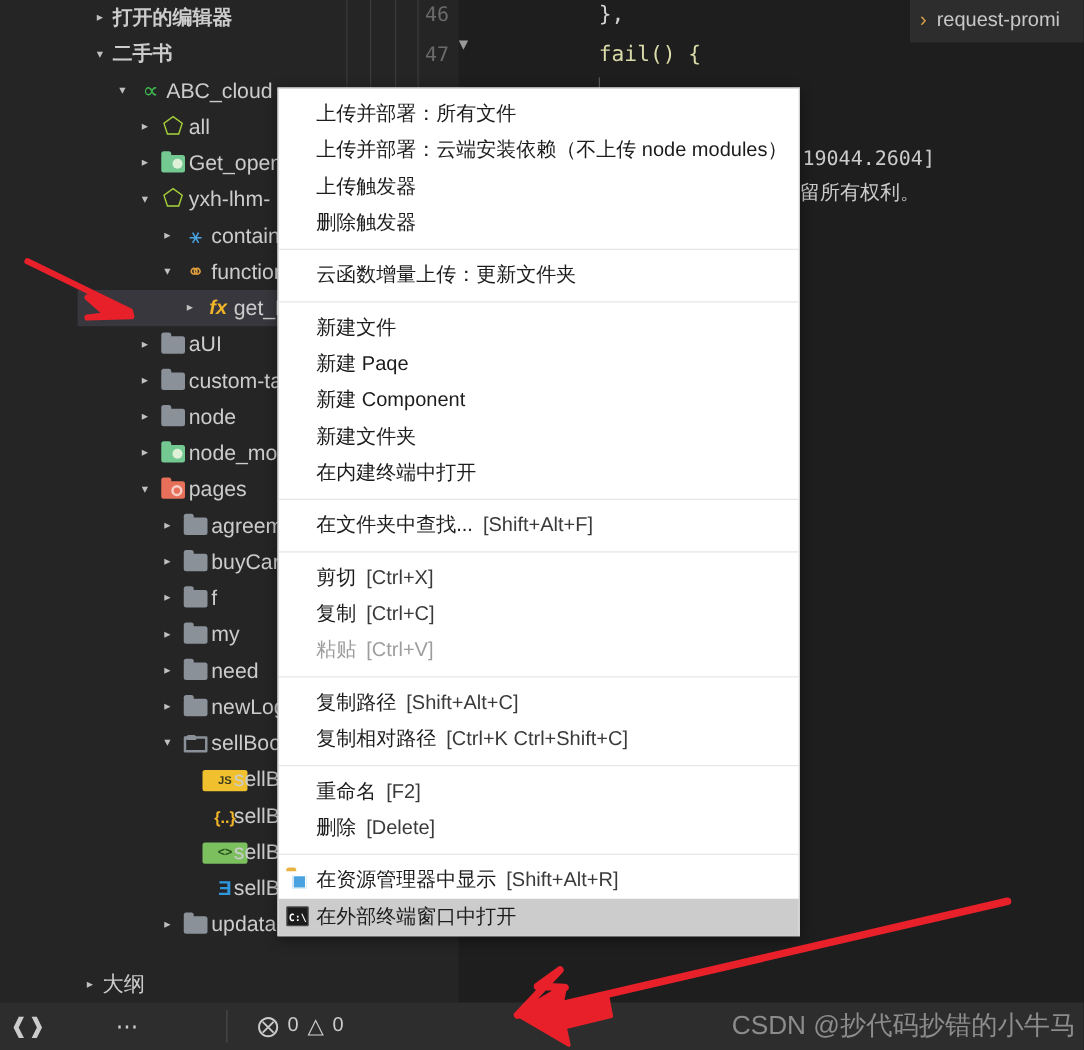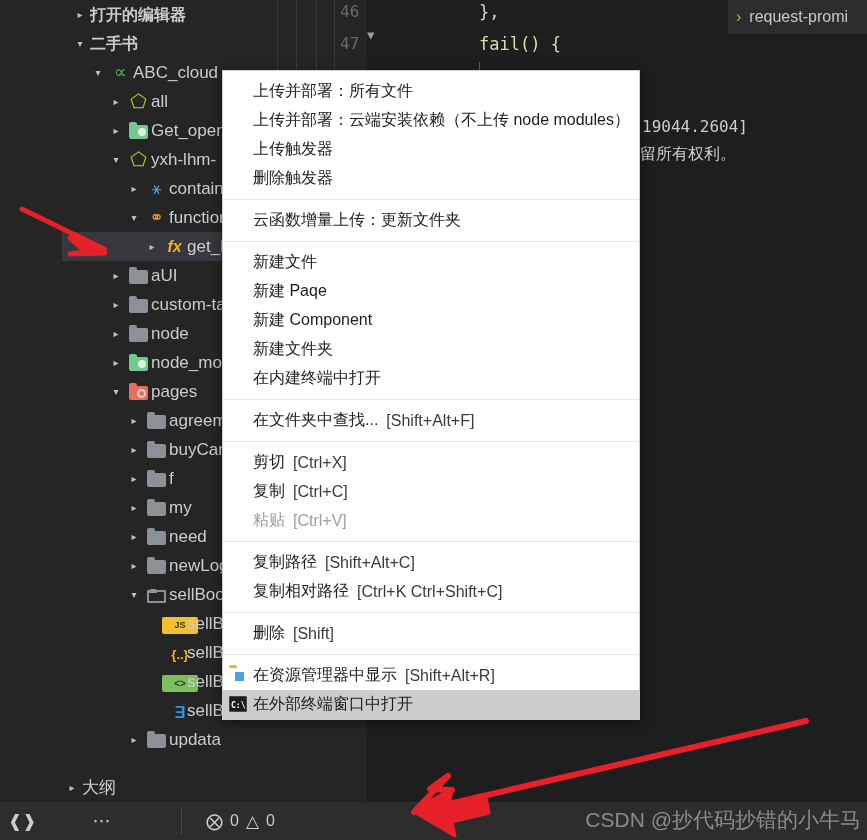--- a/index.html
+++ b/index.html
@@ -442,22 +442,26 @@
         <div class="mi">
           <span>复制路径</span>
           <span class="key">[Shift+Alt+C]</span>
         </div>
         <div class="mi">
           <span>复制相对路径</span>
           <span class="key">[Ctrl+K Ctrl+Shift+C]</span>
         </div>
         <div class="msep"></div>
         <div class="mi">
+          <span>重命名</span>
+          <span class="key">[F2]</span>
+        </div>
+        <div class="mi">
           <span>删除</span>
-          <span class="key">[Shift]</span>
+          <span class="key">[Delete]</span>
         </div>
         <div class="msep"></div>
         <div class="mi">
           <span class="mi-icon"><span class="ico-explorer"></span></span>
           <span>在资源管理器中显示</span>
           <span class="key">[Shift+Alt+R]</span>
         </div>
         <div class="mi highlight">
           <span class="mi-icon">
             <span class="ico-cmd">C:\</span>

